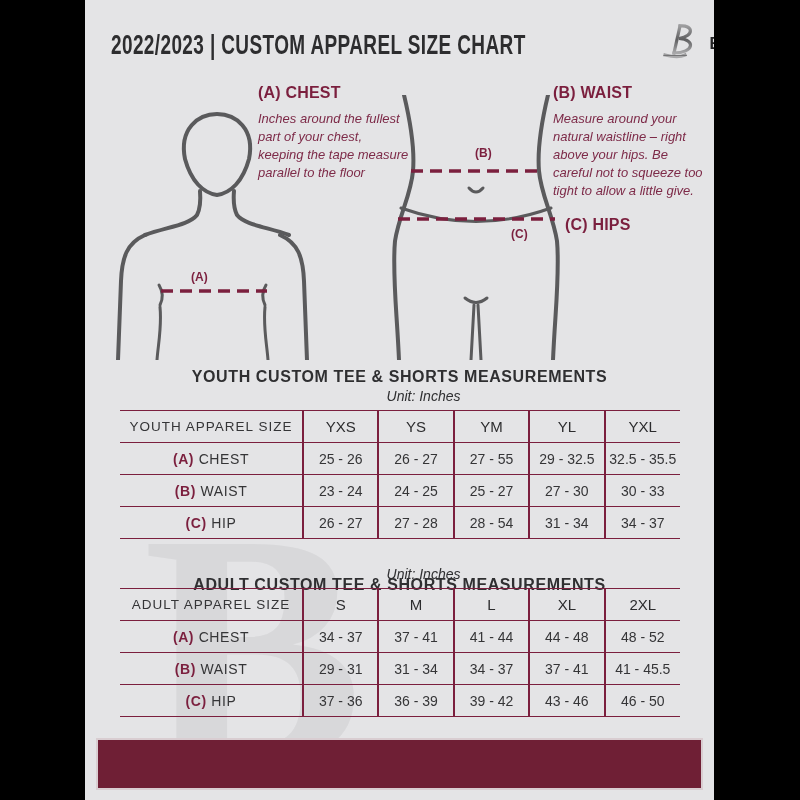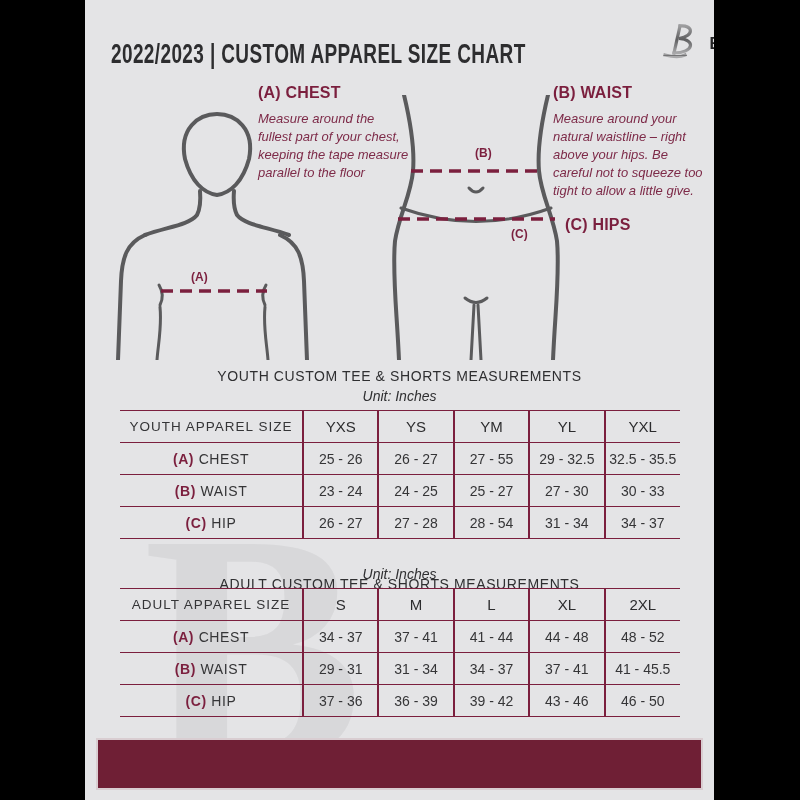--- a/index.html
+++ b/index.html
@@ -15,21 +15,21 @@
   
   .watermark{
     position:absolute;left:58px;top:520px;z-index:0;
     font-family:"Liberation Serif",serif;font-weight:700;
     font-size:330px;line-height:0.78;color:rgba(0,0,0,0.05);
     pointer-events:none;user-select:none;
   }
   
   .hdr{
     position:absolute;left:0;top:20px;width:100%;height:48px;z-index:2;
-    display:flex;align-items:flex-end;padding:0 26px;box-sizing:border-box;
+    display:flex;align-items:center;padding:0 26px;box-sizing:border-box;
   }
   .hdr-title{
     font-weight:700;font-size:25px;color:#2d2d2f;letter-spacing:0.5px;
     transform:scale(0.76,1.12);transform-origin:left center;white-space:nowrap;
   }
   .hdr-right{margin-left:auto;display:flex;align-items:center;gap:9px;}
   .brand{
     font-weight:700;font-size:16px;color:#232325;letter-spacing:6.5px;white-space:nowrap;
   }
   
@@ -43,25 +43,25 @@
     font-style:italic;font-size:13px;line-height:1.38;
     color:#7d2a48;margin:0;
   }
   .marker{
     position:absolute;z-index:2;font-weight:700;font-size:12px;
     color:var(--accent,#7b1f3e);
   }
   
   .section-title{
     position:absolute;left:0;width:100%;text-align:center;z-index:1;
-    font-weight:400;font-size:14px;color:#2f2f31;letter-spacing:0.6px;
+    font-weight:700;font-size:16px;color:#2f2f31;letter-spacing:0.6px;
   }
   .section-unit{
     position:absolute;left:0;width:100%;text-align:center;z-index:1;
-    font-style:italic;font-size:14px;color:#2f2f31;
+    font-style:italic;font-size:14px;color:#2f2f31;padding-left:24px;
   }
   
   table.size-table{
     position:absolute;left:35px;width:560px;z-index:1;
     border-collapse:collapse;table-layout:fixed;
   }
   table.size-table col.lbl{width:183px;}
   table.size-table td{
     height:31px;padding:0;font-size:14px;color:#353537;
     text-align:center;vertical-align:middle;
@@ -140,21 +140,21 @@
       <path class="thin" d="M 90 210 C 91 230, 92 248, 93 265"></path>
       <path class="dash" d="M 23 76 L 153 76"></path>
       <path class="dash" d="M 10 124 L 167 124"></path>
     </svg>
   </div>
   <span class="marker" style="left:390px;top:146px;">(B)</span>
   <span class="marker" style="left:426px;top:227px;">(C)</span>
 
   <div class="guide-block" style="left:173px;top:84px;">
     <p class="guide-heading">(A) CHEST</p>
-    <p class="guide-text">Measure around the fullest part of your chest, keeping the tape measure parallel to the floor</p>
+    <p class="guide-text">Inches around the fullest part of your chest, keeping the tape measure parallel to the floor</p>
   </div>
   <div class="guide-block" style="left:468px;top:84px;">
     <p class="guide-heading">(B) WAIST</p>
     <p class="guide-text">Measure around your natural waistline – right above your hips. Be careful not to squeeze too tight to allow a little give.</p>
   </div>
   <div class="guide-block" style="left:468px;top:216px;margin-left:12px;">
     <p class="guide-heading">(C) HIPS</p>
   </div>
 
   <div class="section-title" style="top:368px;">YOUTH CUSTOM TEE &amp; SHORTS MEASUREMENTS</div>

